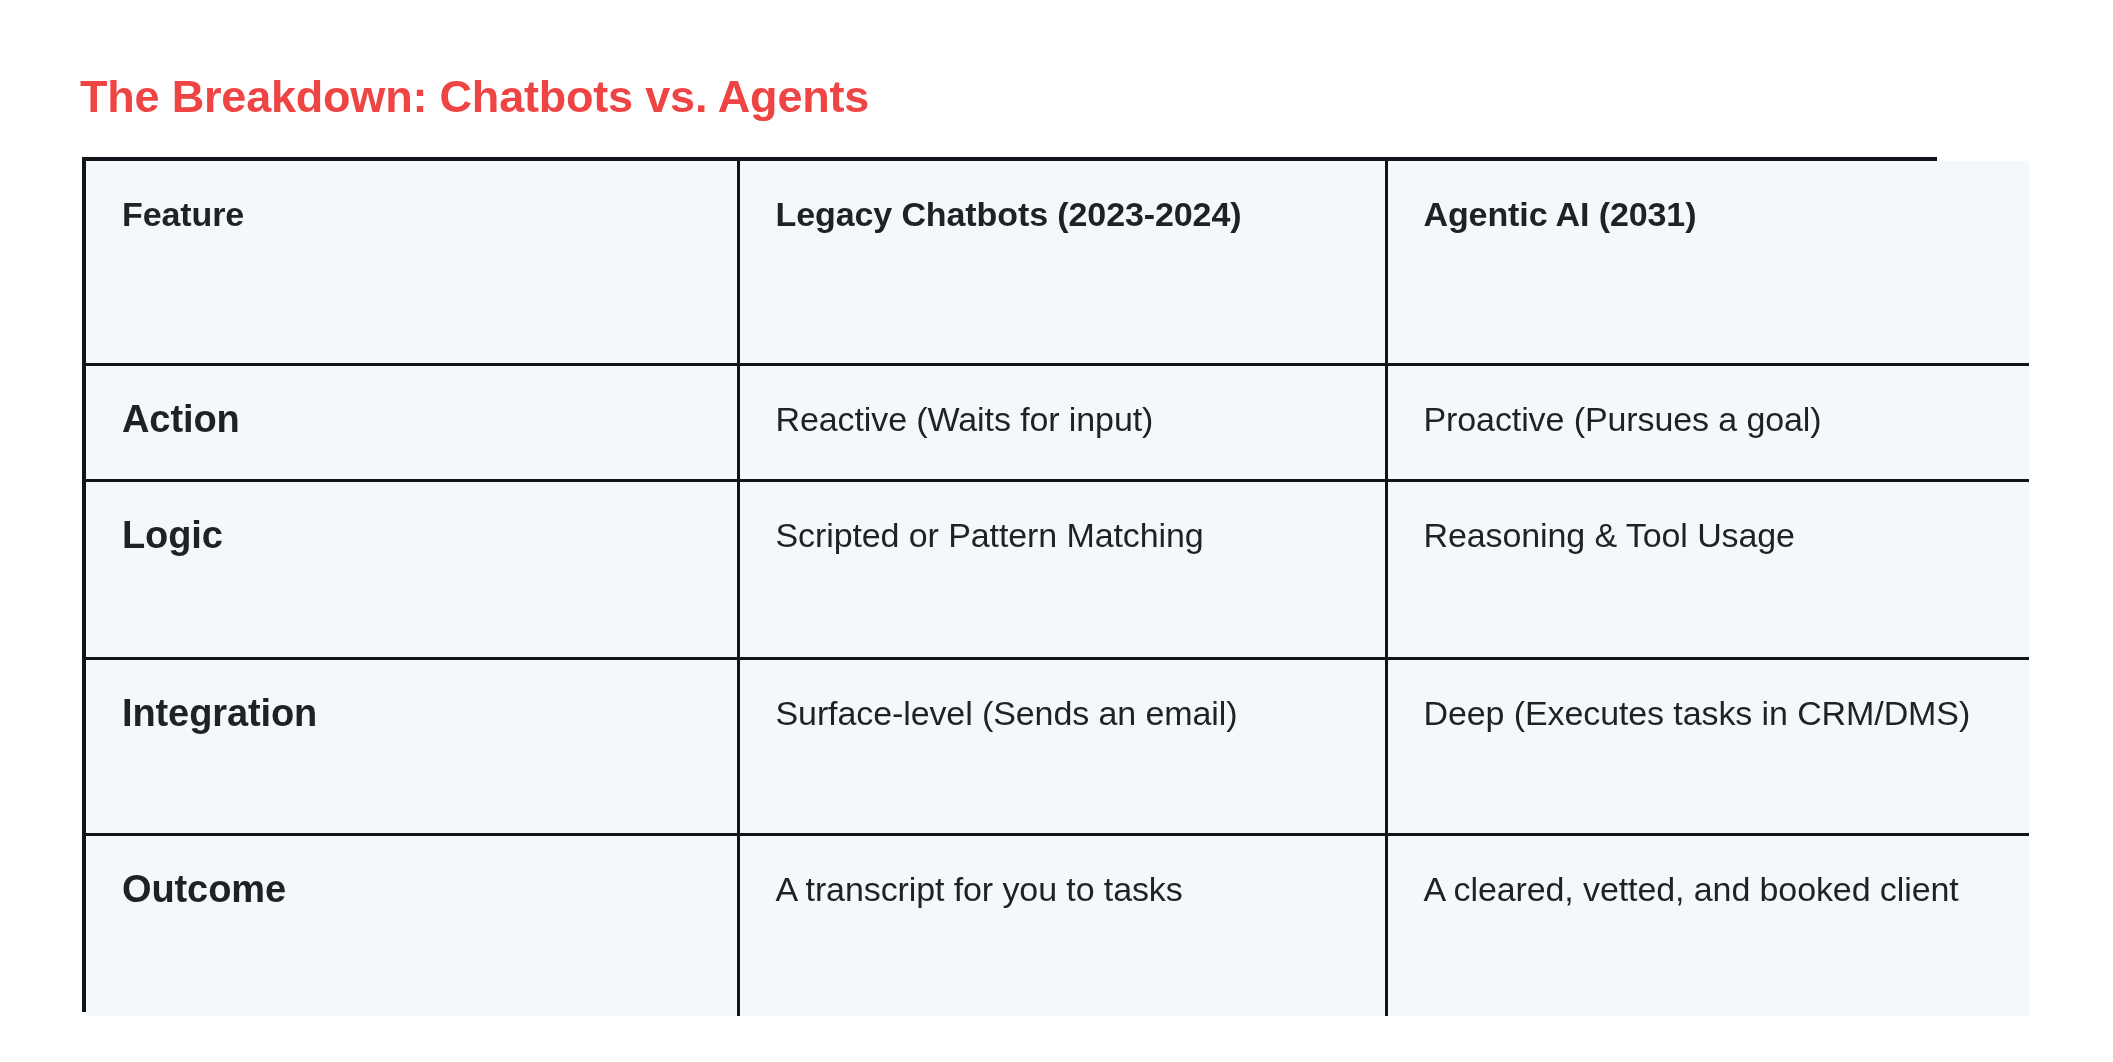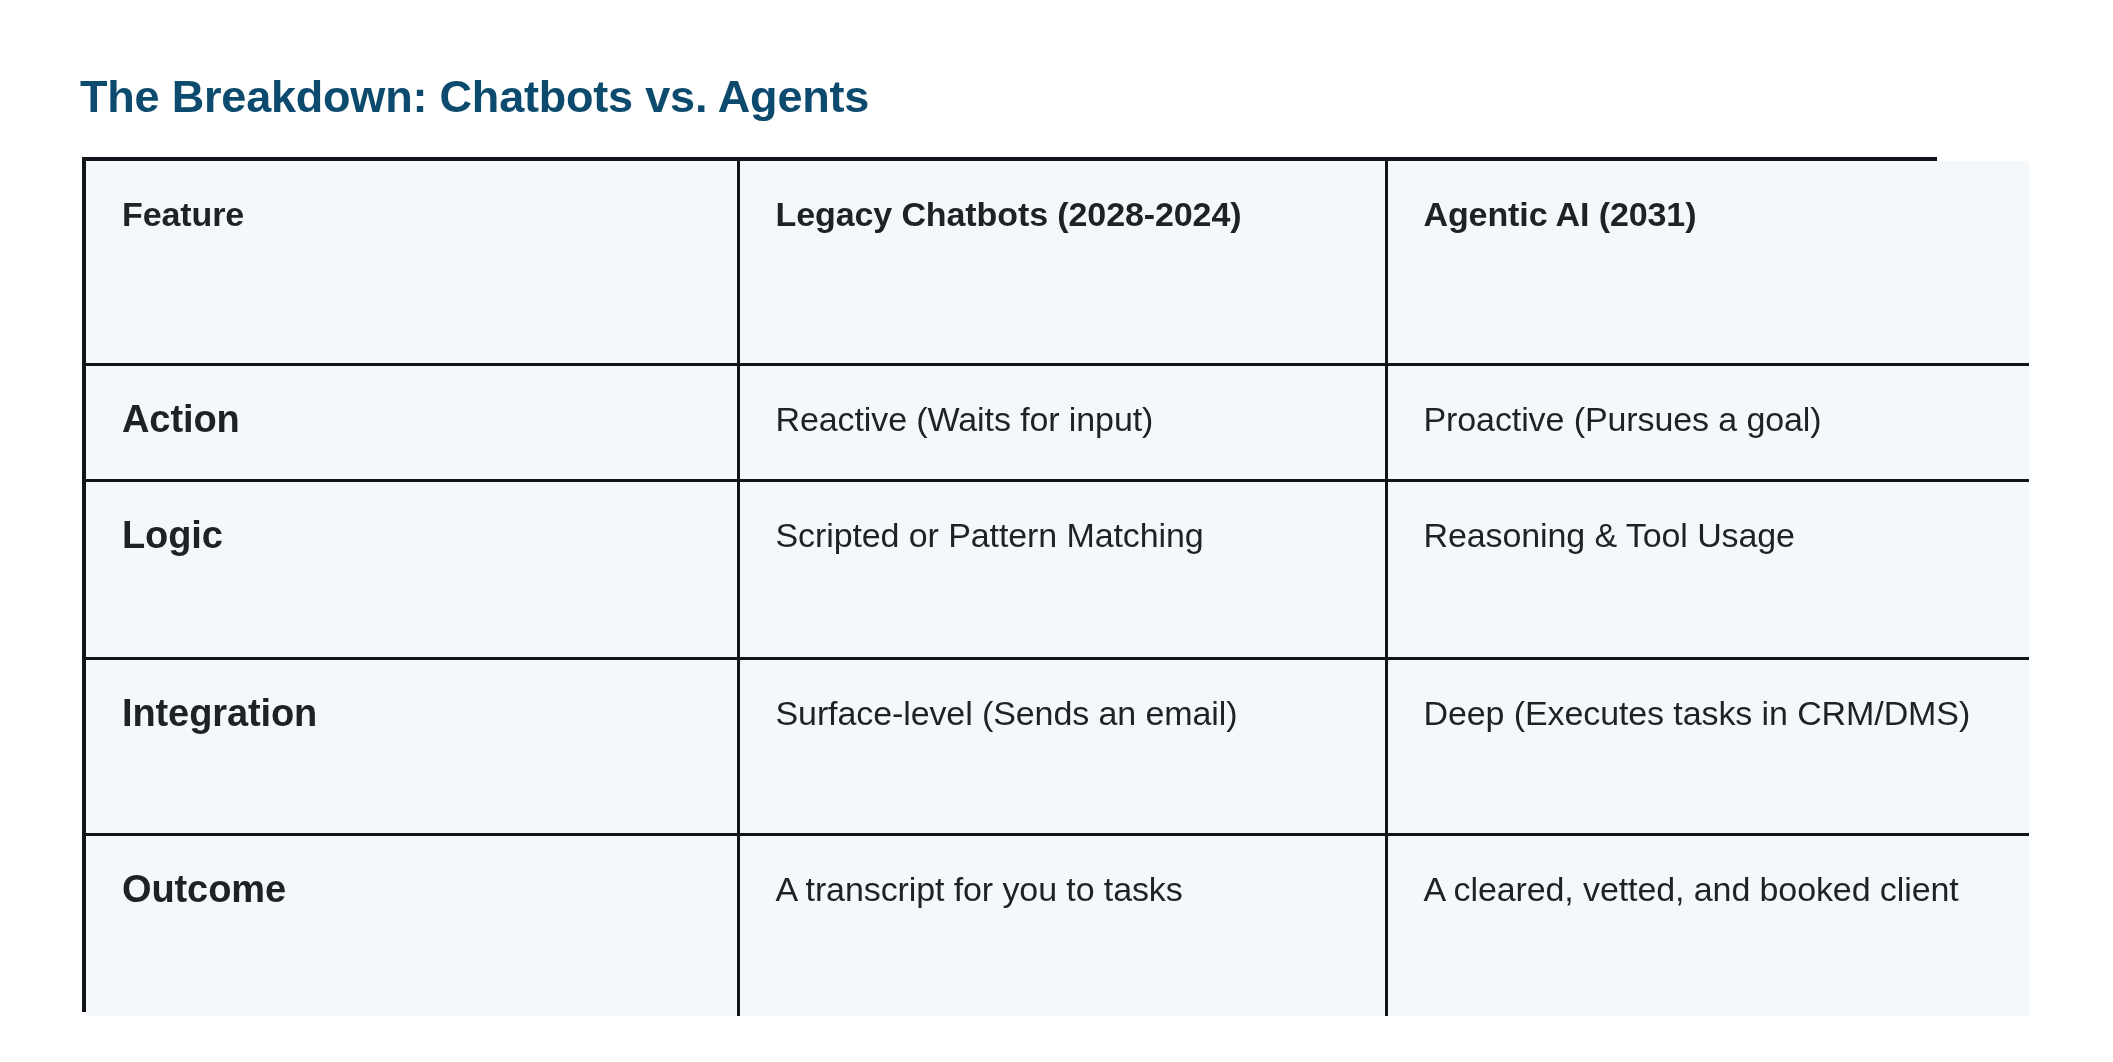--- a/index.html
+++ b/index.html
@@ -22,21 +22,21 @@
     background: #ffffff;
     box-sizing: border-box;
   }
   .page-title {
     position: absolute;
     left: 80px;
     top: 38px;
     font-size: 45px;
     line-height: 58px;
     font-weight: 700;
-    color: #0c4a6e;
+    color: #ef4444;
     letter-spacing: -0.2px;
     white-space: nowrap;
   }
   .table-wrap {
     position: absolute;
     left: 82px;
     top: 157px;
     width: 1855px;
     height: 855px;
     box-sizing: border-box;
@@ -109,21 +109,21 @@
   <div class="table-wrap">
     <table class="comparison">
       <colgroup>
         <col class="c1">
           <col class="c2">
           <col class="c3">
       </colgroup>
       <thead>
         <tr class="header-row">
           <th>Feature</th>
-          <th>Legacy Chatbots (2028-2024)</th>
+          <th>Legacy Chatbots (2023-2024)</th>
           <th>Agentic AI (2031)</th>
         </tr>
       </thead>
       <tbody>
         <tr class="row-action">
           <td>
             <span class="row-label">Action</span>
           </td>
           <td>
             <span class="cell-text">Reactive (Waits for input)</span>

